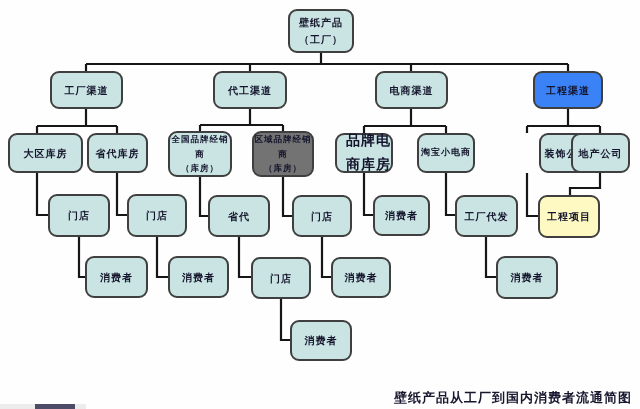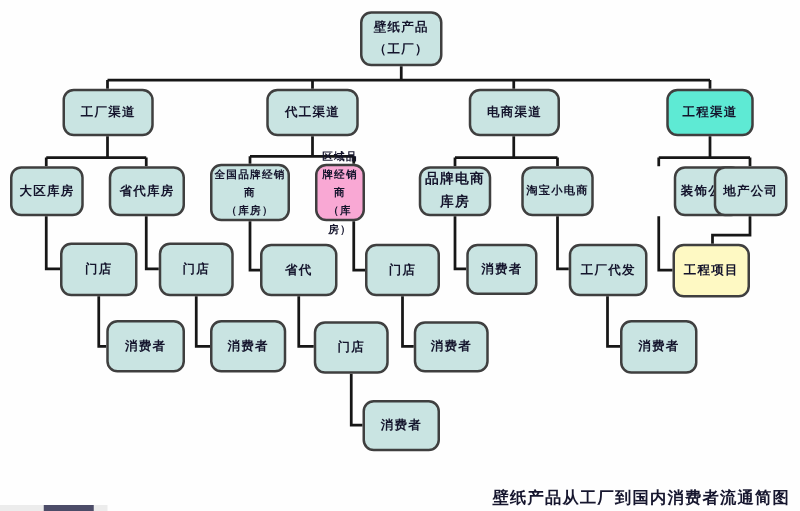--- a/index.html
+++ b/index.html
@@ -64,28 +64,28 @@
       <polyline points="322,237 322,277 331,277" fill="none" stroke="#161616" stroke-width="2.2"></polyline>
       <polyline points="486,237 486,277 496,277" fill="none" stroke="#161616" stroke-width="2.2"></polyline>
       <polyline points="281,299 281,340 290,340" fill="none" stroke="#161616" stroke-width="2.2"></polyline>
     </svg>
   <div id="nodes">
       <div class="node" style="left: 288px; top: 9px; width: 66px; height: 44px; font-size: 10px; background: rgb(201, 228, 226); border-color: rgb(63, 63, 63); color: rgb(20, 20, 44);">壁纸产品
 （工厂）</div>
       <div class="node" style="left: 50px; top: 71px; width: 73px; height: 38px; font-size: 10px; background: rgb(201, 228, 226); border-color: rgb(63, 63, 63); color: rgb(20, 20, 44);">工厂渠道</div>
       <div class="node" style="left: 213px; top: 71px; width: 74px; height: 38px; font-size: 10px; background: rgb(201, 228, 226); border-color: rgb(63, 63, 63); color: rgb(20, 20, 44);">代工渠道</div>
       <div class="node" style="left: 375px; top: 71px; width: 73px; height: 38px; font-size: 10px; background: rgb(201, 228, 226); border-color: rgb(63, 63, 63); color: rgb(20, 20, 44); font-family: Liberation Serif, serif;">电商渠道</div>
-      <div class="node" style="left: 533px; top: 71px; width: 70px; height: 38px; font-size: 10px; background: #5eead4; border-color: rgb(63, 63, 63); color: rgb(20, 20, 44);">工程渠道</div>
-      <div class="node" style="left: 8px; top: 133px; width: 59px; height: 40px; font-size: 10px; background: rgb(201, 228, 226); border-color: rgb(63, 63, 63); color: rgb(20, 20, 44);">大区库房</div>
+      <div class="node" style="left: 533px; top: 71px; width: 70px; height: 38px; font-size: 10px; background: #3b82f6; border-color: rgb(63, 63, 63); color: rgb(20, 20, 44);">工程渠道</div>
+      <div class="node" style="left: 8px; top: 133px; width: 75px; height: 40px; font-size: 10px; background: rgb(201, 228, 226); border-color: rgb(63, 63, 63); color: rgb(20, 20, 44);">大区库房</div>
       <div class="node" style="left: 87px; top: 133px; width: 61px; height: 40px; font-size: 10px; background: rgb(201, 228, 226); border-color: rgb(63, 63, 63); color: rgb(20, 20, 44);">省代库房</div>
       <div class="node" style="left: 168px; top: 131px; width: 64px; height: 46px; font-size: 8.5px; background: rgb(201, 228, 226); border-color: rgb(63, 63, 63); color: rgb(20, 20, 44);">全国品牌经销商
 （库房）</div>
-      <div class="node" style="left: 252px; top: 131px; width: 40px; height: 46px; font-size: 8.5px; background: #f9a8d4; border-color: rgb(63, 63, 63); color: rgb(20, 20, 44);">区域品牌经销商
+      <div class="node" style="left: 252px; top: 131px; width: 62px; height: 46px; font-size: 8.5px; background: #737373; border-color: rgb(63, 63, 63); color: rgb(20, 20, 44);">区域品牌经销商
 （库房）</div>
-      <div class="node" style="left: 335px; top: 133px; width: 58px; height: 40px; font-size: 11px; background: rgb(201, 228, 226); border-color: rgb(63, 63, 63); color: rgb(20, 20, 44);">品牌电商库房</div>
+      <div class="node" style="left: 335px; top: 133px; width: 58px; height: 40px; font-size: 14px; background: rgb(201, 228, 226); border-color: rgb(63, 63, 63); color: rgb(20, 20, 44); text-align: right;">品牌电商库房</div>
       <div class="node" style="left: 417px; top: 133px; width: 58px; height: 40px; font-size: 9px; background: rgb(201, 228, 226); border-color: rgb(63, 63, 63); color: rgb(20, 20, 44);">淘宝小电商</div>
       <div class="node" style="left: 500px; top: 133px; width: 55px; height: 40px; font-size: 10px; background: rgb(201, 228, 226); border-color: rgb(63, 63, 63); color: rgb(20, 20, 44); margin-left: 39px;">装饰公司</div>
       <div class="node" style="left: 571px; top: 133px; width: 59px; height: 40px; font-size: 10px; background: rgb(201, 228, 226); border-color: rgb(63, 63, 63); color: rgb(20, 20, 44);">地产公司</div>
       <div class="node" style="left: 48px; top: 194px; width: 62px; height: 43px; font-size: 10px; background: rgb(201, 228, 226); border-color: rgb(63, 63, 63); color: rgb(20, 20, 44);">门店</div>
       <div class="node" style="left: 127px; top: 194px; width: 60px; height: 43px; font-size: 10px; background: rgb(201, 228, 226); border-color: rgb(63, 63, 63); color: rgb(20, 20, 44);">门店</div>
       <div class="node" style="left: 208px; top: 195px; width: 62px; height: 42px; font-size: 10px; background: rgb(201, 228, 226); border-color: rgb(63, 63, 63); color: rgb(20, 20, 44);">省代</div>
       <div class="node" style="left: 292px; top: 195px; width: 60px; height: 42px; font-size: 10px; background: rgb(201, 228, 226); border-color: rgb(63, 63, 63); color: rgb(20, 20, 44);">门店</div>
       <div class="node" style="left: 373px; top: 195px; width: 57px; height: 41px; font-size: 10px; background: rgb(201, 228, 226); border-color: rgb(63, 63, 63); color: rgb(20, 20, 44);">消费者</div>
       <div class="node" style="left: 455px; top: 195px; width: 63px; height: 42px; font-size: 10px; background: rgb(201, 228, 226); border-color: rgb(63, 63, 63); color: rgb(20, 20, 44);">工厂代发</div>
       <div class="node" style="left: 538px; top: 195px; width: 62px; height: 43px; font-size: 10px; background: #fef9c3; border-color: rgb(63, 63, 63); color: rgb(20, 20, 44);">工程项目</div>

